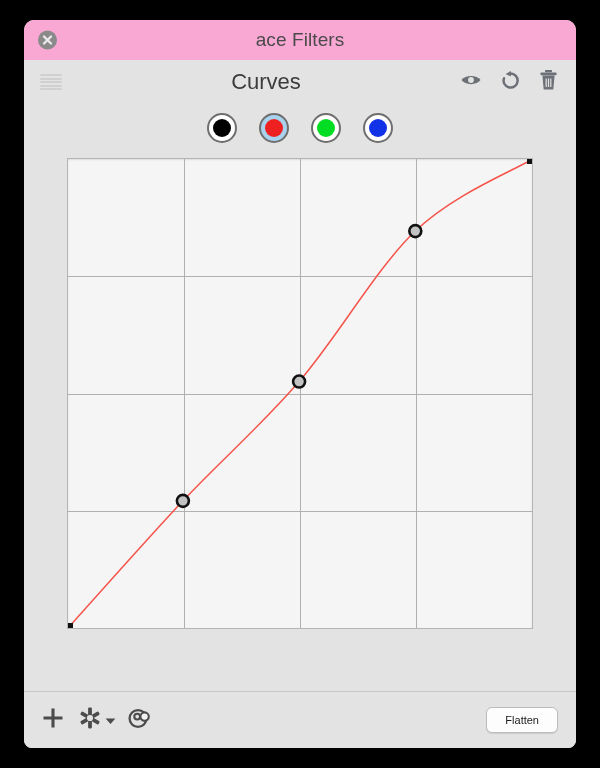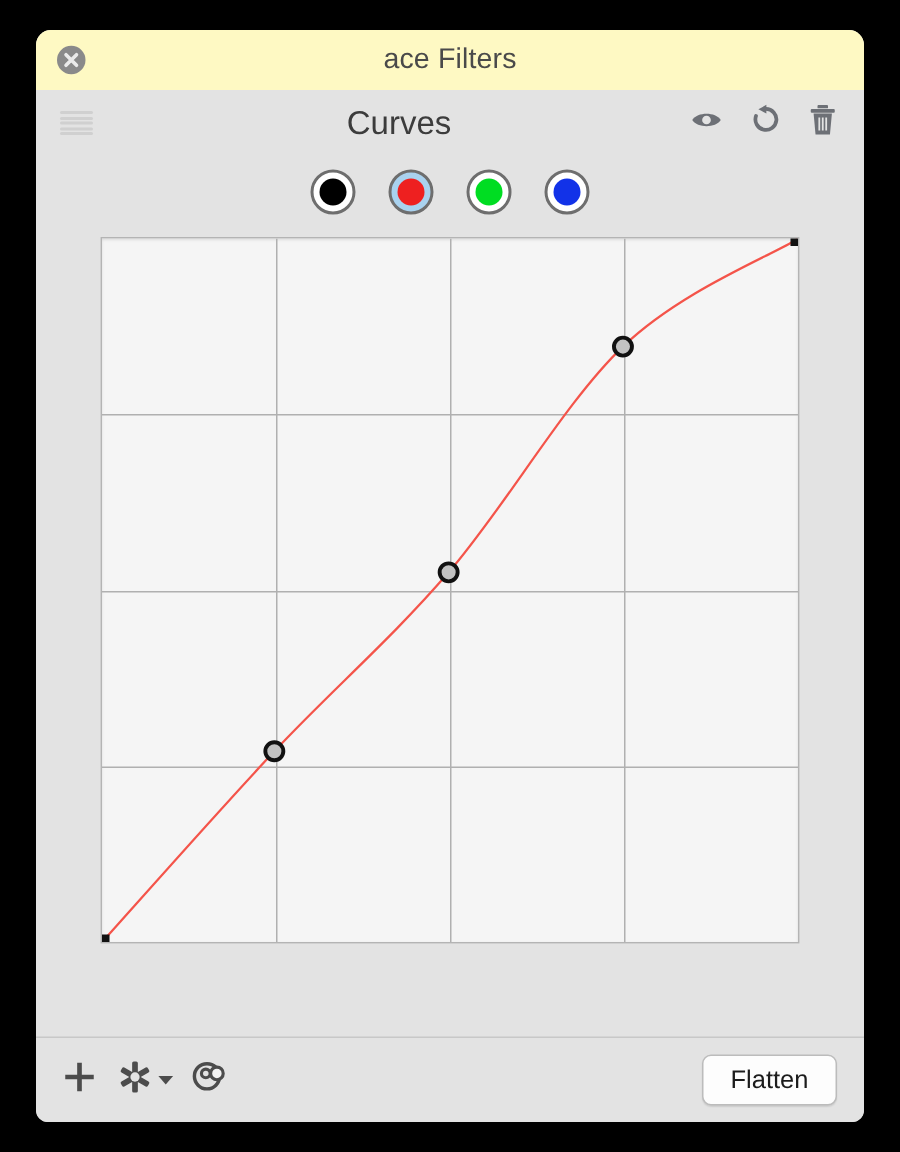--- a/index.html
+++ b/index.html
@@ -34,21 +34,21 @@
     overflow: hidden;
     display: flex;
     flex-direction: column;
   }
 
   
   .titlebar {
     position: relative;
     height: 40px;
     flex: 0 0 40px;
-    background: #fef9c3;
+    background: #f9a8d4;
     display: flex;
     align-items: center;
     justify-content: center;
   }
   .title-text {
     font-size: 19px;
     color: #4a4a4a;
     letter-spacing: 0.1px;
   }
   .close-btn {
@@ -171,21 +171,21 @@
   }
   .bicon { cursor: pointer; display: block; }
   .gear-group {
     display: flex;
     align-items: center;
     gap: 3px;
     cursor: pointer;
   }
   .flatten-btn {
     font-family: "Liberation Sans", sans-serif;
-    font-size: 17px;
+    font-size: 11px;
     color: #1c1c1c;
     background: #fdfdfd;
     border: 1px solid #bcbcbc;
     border-radius: 6px;
     padding: 6px 18px;
     cursor: pointer;
     box-shadow: 0 1px 1px rgba(0,0,0,0.10);
   }
 </style>
 </head>

